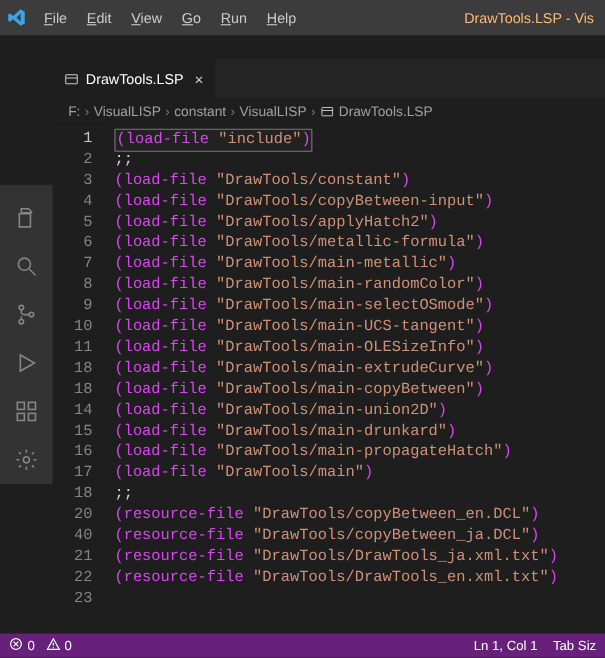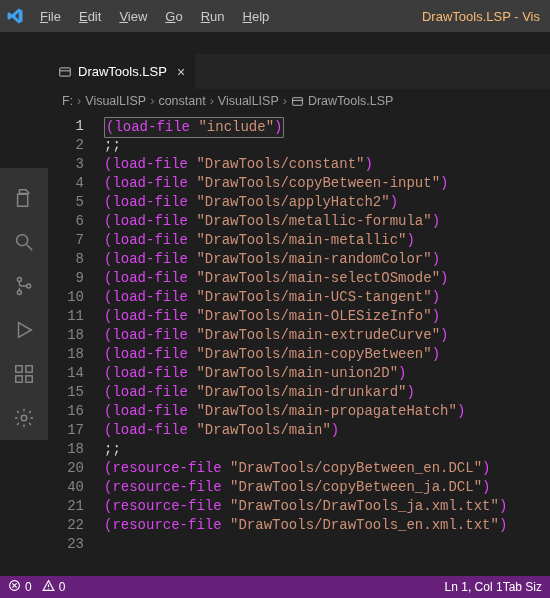--- a/index.html
+++ b/index.html
@@ -89,21 +89,21 @@
   .statusbar {
     height:22px;
     background:#68217a;
     color:#ffffff;
     display:flex; align-items:center;
     font-size:12px;
     padding:0 8px;
     gap:10px;
   }
   .statusbar .sb-item { display:flex; align-items:center; gap:4px; cursor:pointer;}
-  .statusbar .sb-right { margin-left:auto; display:flex; gap:0;}
+  .statusbar .sb-right { margin-left:auto; display:flex; gap:14px;}
   .icon-svg { width:22px; height:22px; }
 </style>
 </head>
 <body>
 
 <div class="titlebar">
   <span class="logo">
     <svg viewBox="0 0 24 24" width="18" height="18">
         <path fill="#3ba4ea" d="M17 2l5 3v14l-5 3-9-8-4 3-2-1V8l2-1 4 3 9-8zm0 5l-5 5 5 5V7z"></path>
       </svg>

